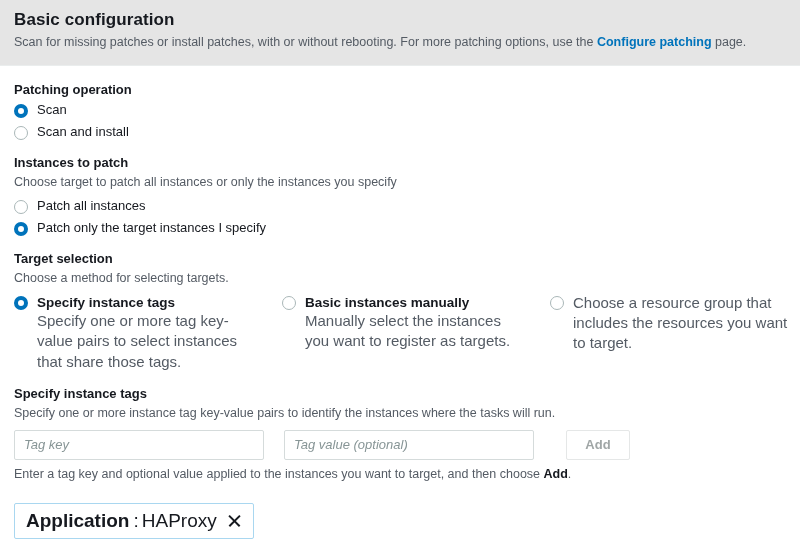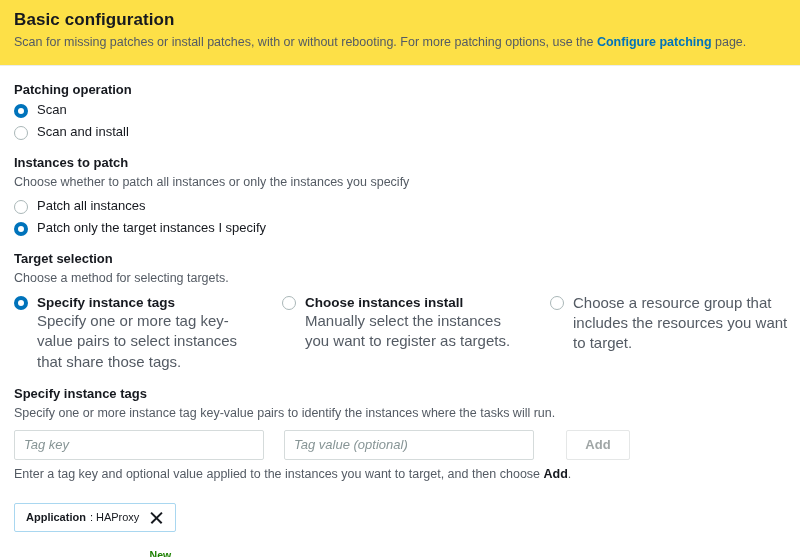--- a/index.html
+++ b/index.html
@@ -11,21 +11,21 @@
     height: 557px;
     overflow: hidden;
     background: #ffffff;
     font-family: "Liberation Sans", sans-serif;
     color: #16191f;
     -webkit-font-smoothing: antialiased;
   }
 
   
   .panel-header {
-    background: #fde047;
+    background: #e5e5e5;
     border-bottom: 1px solid #eaeded;
     padding: 10px 14px 13px 14px;
     box-sizing: border-box;
     height: 66px;
   }
   .panel-title {
     font-size: 17px;
     font-weight: bold;
     color: #16191f;
     margin: 0 0 4px 0;
@@ -169,21 +169,21 @@
 
   
   .chip-row { margin-top: 20px; }
   .tag-chip {
     display: inline-flex;
     align-items: center;
     border: 1px solid #a9d7f0;
     border-radius: 2px;
     background: #ffffff;
     padding: 6px 11px;
-    font-size: 11px;
+    font-size: 19px;
     color: #16191f;
   }
   .chip-key { font-weight: bold; }
   .chip-sep { margin: 0 3px 0 4px; }
   .chip-value { font-weight: normal; }
   .chip-close {
     margin-left: 10px;
     width: 15px;
     height: 15px;
     display: inline-block;
@@ -241,21 +241,21 @@
     </div>
 
     <div class="radio-row">
       <span class="radio-mark"></span>
       <span class="radio-text">Scan and install</span>
     </div>
   </div>
 
   <div class="field-group">
     <div class="field-label">Instances to patch</div>
-    <p class="field-hint">Choose whether to patch all instances or only the instances you specify</p>
+    <p class="field-hint">Choose target to patch all instances or only the instances you specify</p>
 
     <div class="radio-row">
       <span class="radio-mark"></span>
       <span class="radio-text">Patch all instances</span>
     </div>
 
     <div class="radio-row">
       <span class="radio-mark checked"></span>
       <span class="radio-text">Patch only the target instances I specify</span>
     </div>
@@ -271,21 +271,21 @@
         <span class="radio-mark checked"></span>
         <span>
           <span class="target-title">Specify instance tags</span>
           <div class="target-sub">Specify one or more tag key-value pairs to select instances that share those tags.</div>
         </span>
       </div>
 
       <div class="target-col">
         <span class="radio-mark"></span>
         <span>
-          <span class="target-title">Choose instances install</span>
+          <span class="target-title">Basic instances manually</span>
           <div class="target-sub">Manually select the instances you want to register as targets.</div>
         </span>
       </div>
 
       <div class="target-col">
         <span class="radio-mark"></span>
         <span>
           <div class="target-sub">Choose a resource group that includes the resources you want to target.</div>
         </span>
       </div>

